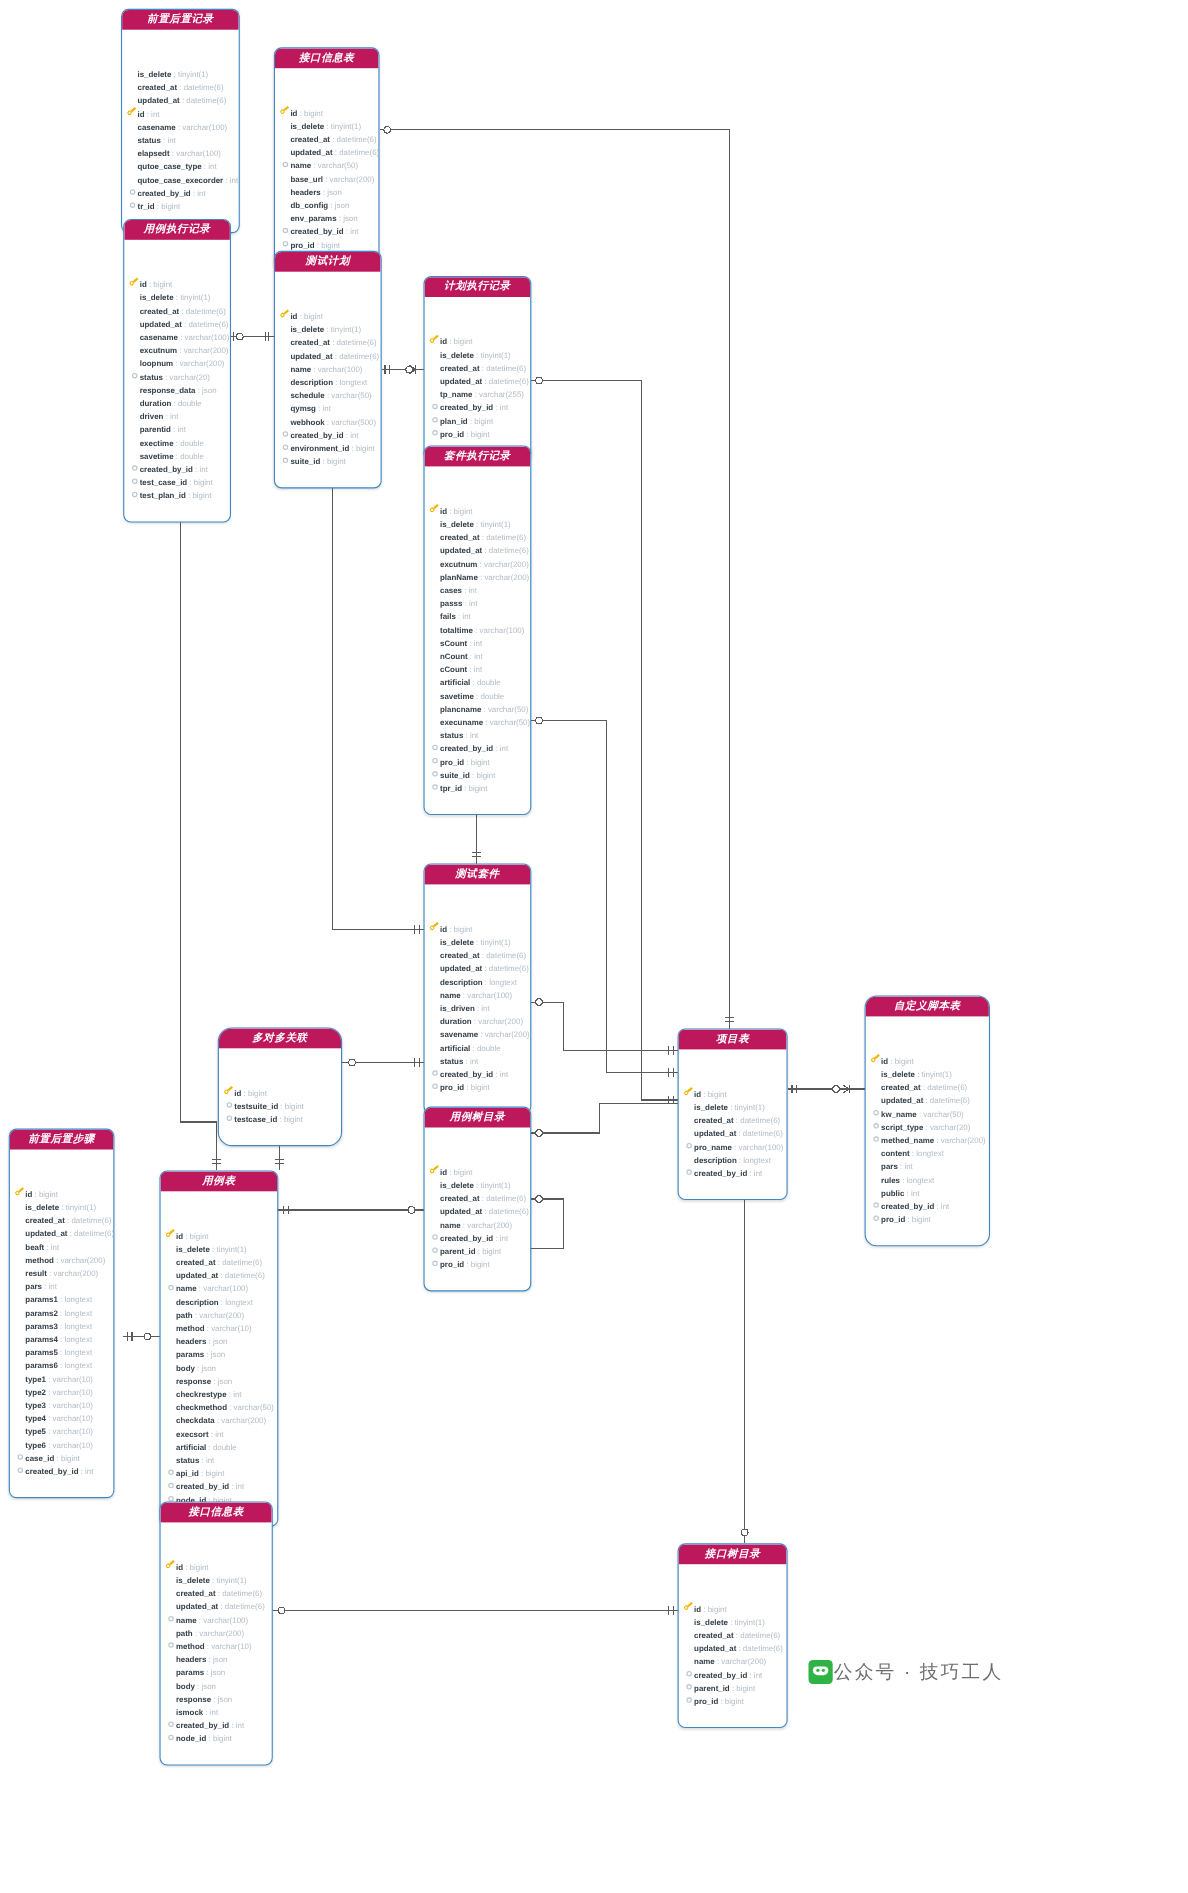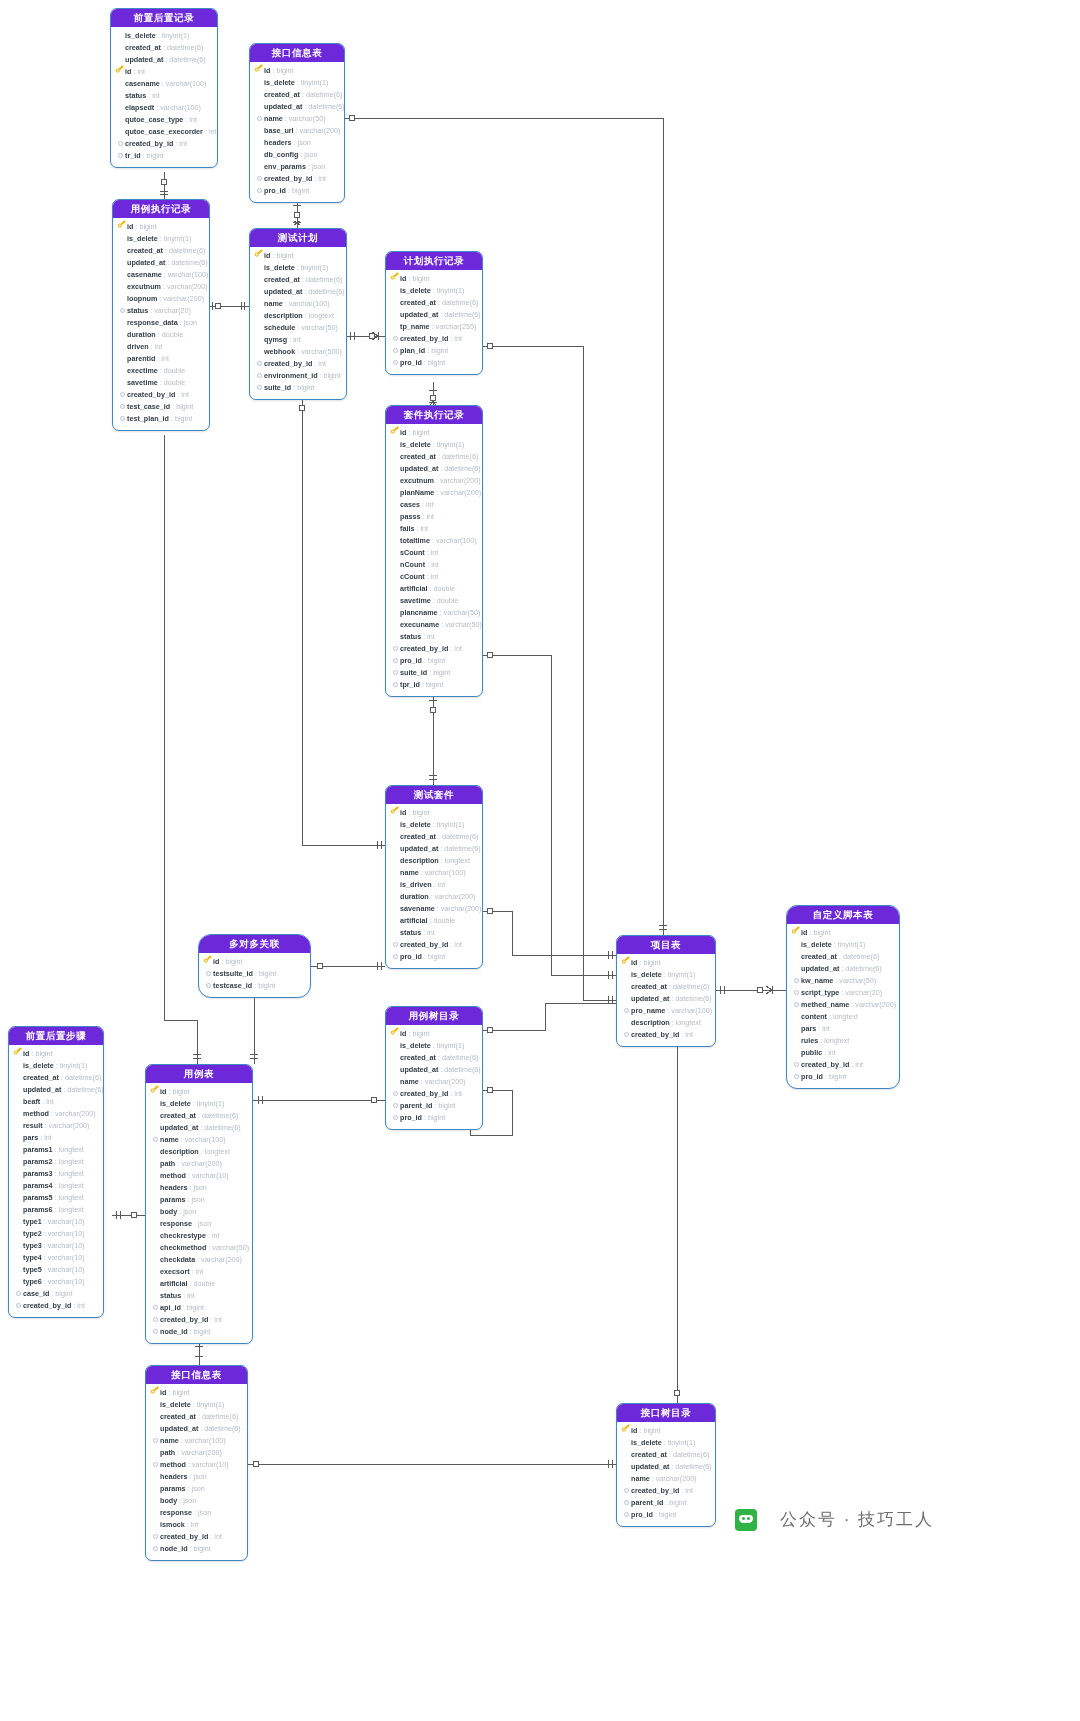--- a/index.html
+++ b/index.html
@@ -30,31 +30,33 @@
   .entity {
     position: absolute;
     background: #ffffff;
     border: 1px solid #3f87c5;
     border-radius: 7px;
     box-sizing: border-box;
     overflow: hidden;
     box-shadow: 0 1px 2px rgba(0,0,0,0.12);
   }
   .entity-header {
-    background: #6d28d9;
+    background: #be185d;
     color: #ffffff;
     font-size: 9.5px;
     font-weight: bold;
     text-align: center;
     padding: 4px 2px 4px 2px;
     letter-spacing: 0.6px;
     line-height: 1.1;
+    font-style: italic;
   }
   .entity-body {
-    padding: 3px 4px 5px 4px;
+    padding: 3px 4px 17px 4px;
+    margin-top: 32px;
   }
   .field {
     display: flex;
     align-items: center;
     height: 12px;
     line-height: 12px;
     white-space: nowrap;
     font-size: 7.2px;
   }
   .f-marker {
@@ -103,21 +105,21 @@
   }
   .f-type {
     color: #b2bcc6;
     font-weight: normal;
     margin-left: 2px;
   }
   .watermark {
     position: absolute;
     display: flex;
     align-items: center;
-    gap: 23px;
+    gap: 1px;
     color: #6d6d6d;
     font-size: 17px;
     letter-spacing: 2px;
   }
   .wm-logo {
     width: 22px;
     height: 22px;
     border-radius: 4px;
     background: #2fb344;
     position: relative;

